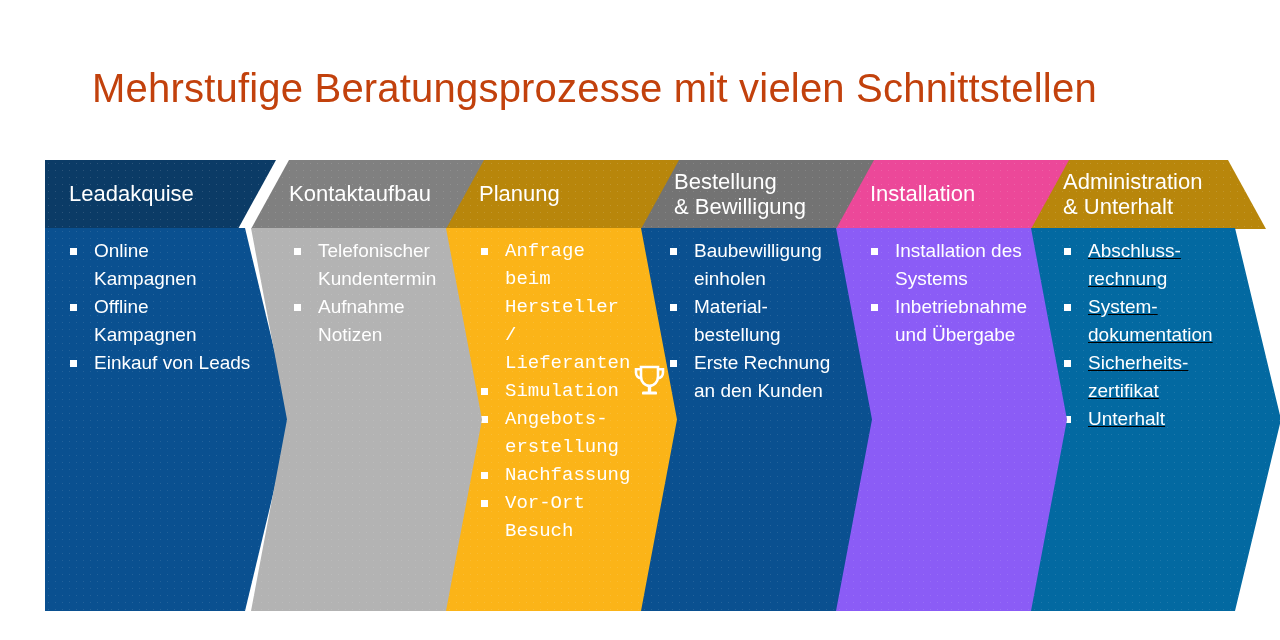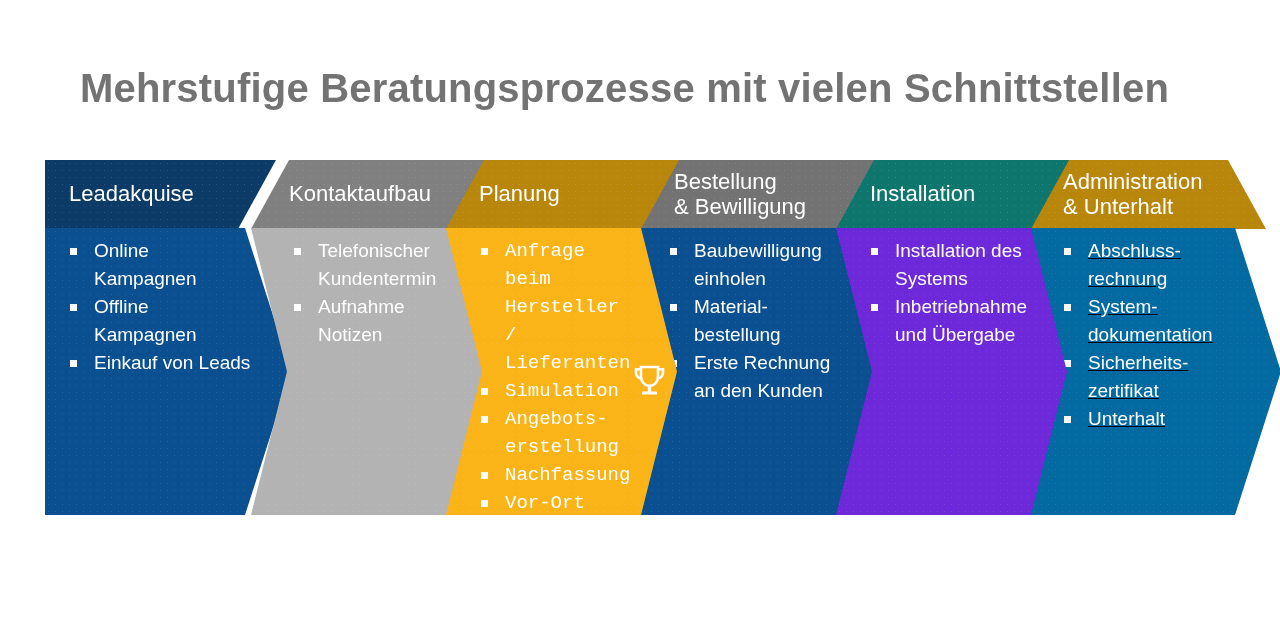--- a/index.html
+++ b/index.html
@@ -10,25 +10,25 @@
     width: 1280px;
     height: 640px;
     background: #ffffff;
     font-family: "Liberation Sans", sans-serif;
     overflow: hidden;
     position: relative;
   }
 
   #slide-title {
     position: absolute;
-    left: 80px;
+    left: 92px;
     top: 64px;
     font-size: 40px;
-    font-weight: 700;
-    color: #737373;
+    font-weight: 400;
+    color: #c2410c;
     letter-spacing: 0.2px;
     white-space: nowrap;
     line-height: 1.2;
   }
 
   
   #process-band {
     position: absolute;
     left: 0;
     top: 155px;
@@ -72,21 +72,21 @@
     font-size: 22px;
     font-weight: 400;
     line-height: 1.12;
     white-space: pre-line;
   }
 
   
   .stage-body {
     position: absolute;
     top: 73px;
-    height: 287px;
+    height: 383px;
     left: 0;
     right: 0;
     -webkit-clip-path: polygon(0 0, calc(100% - 46px) 0, 100% 50%, calc(100% - 46px) 100%, 0 100%, 36px 50%);
     clip-path: polygon(0 0, calc(100% - 46px) 0, 100% 50%, calc(100% - 46px) 100%, 0 100%, 36px 50%);
   }
   .stage-body::after {
     content: "";
     position: absolute;
     left: 0; top: 0; right: 0; bottom: 0;
     background-image: radial-gradient(rgba(255,255,255,0.10) 0.8px, transparent 0.9px);
@@ -197,24 +197,24 @@
     <div class="stage-body" style="background:#0a5090;">
       <ul class="bullets" style="margin:9px 50px 0 22px;">
         <li class="bullet-item"><span class="bullet-marker"></span><span>Baubewilligung einholen</span></li>
         <li class="bullet-item"><span class="bullet-marker"></span><span>Material-bestellung</span></li>
         <li class="bullet-item"><span class="bullet-marker"></span><span>Erste Rechnung an den Kunden</span></li>
       </ul>
     </div>
   </div>
 
   <div class="stage" style="left:836px; width:250px;">
-    <div class="stage-header" style="background:#0f766e;">
+    <div class="stage-header" style="background:#ec4899;">
       <span class="stage-header-label" style="margin-left:34px;">Installation</span>
     </div>
-    <div class="stage-body" style="background:#6d28d9;">
+    <div class="stage-body" style="background:#8b5cf6;">
       <ul class="bullets" style="margin:9px 52px 0 28px;">
         <li class="bullet-item"><span class="bullet-marker"></span><span>Installation des Systems</span></li>
         <li class="bullet-item"><span class="bullet-marker"></span><span>Inbetriebnahme und Übergabe</span></li>
       </ul>
     </div>
   </div>
 
   <div class="stage last" style="left:1031px; width:250px;">
     <div class="stage-header" style="background:#b8860b;">
       <span class="stage-header-label" style="margin-left:32px;">Administration

